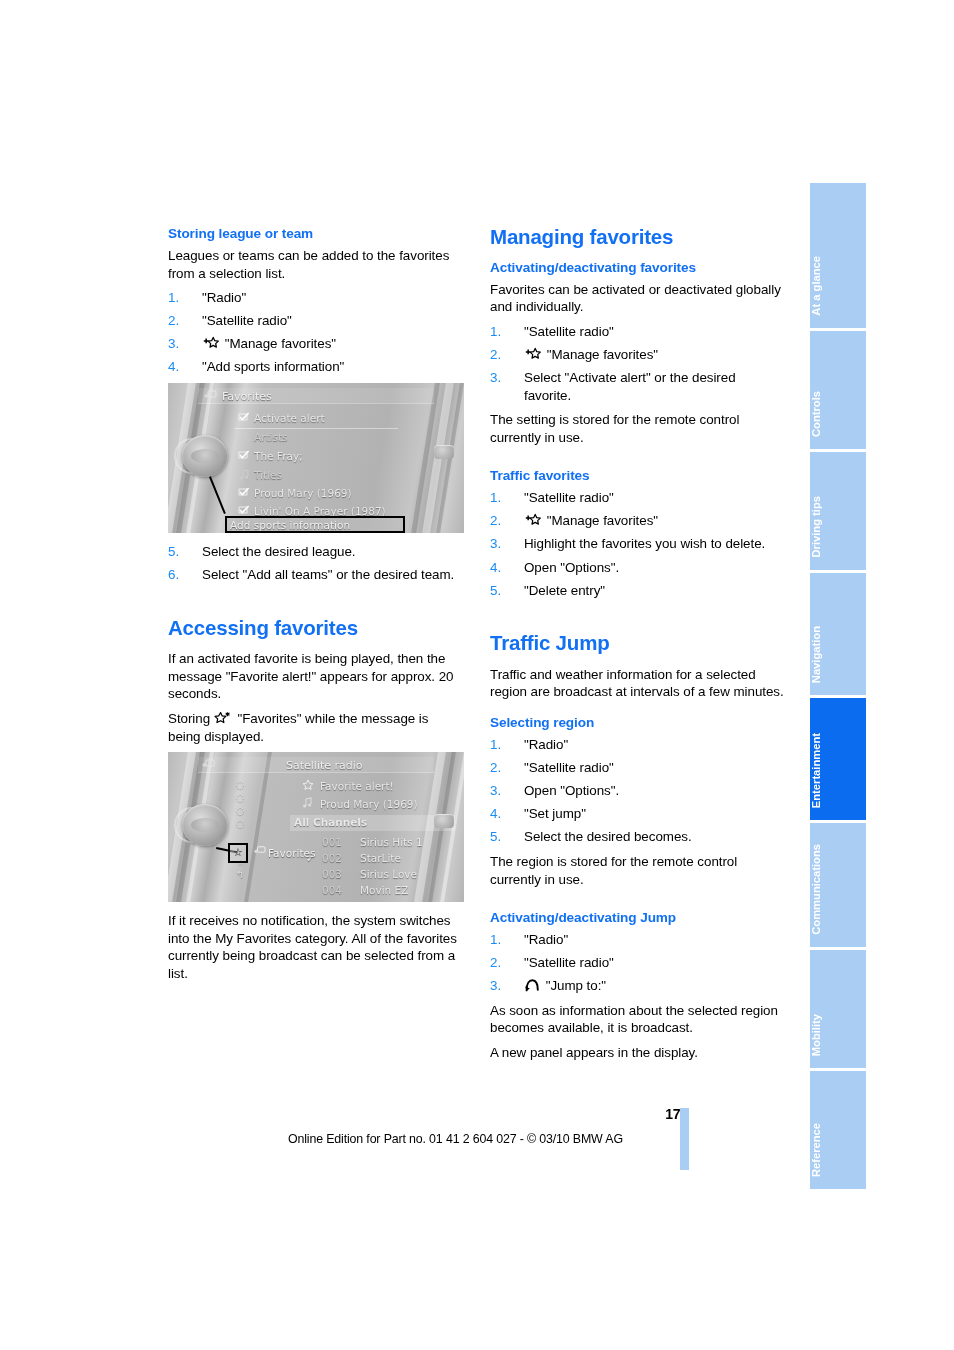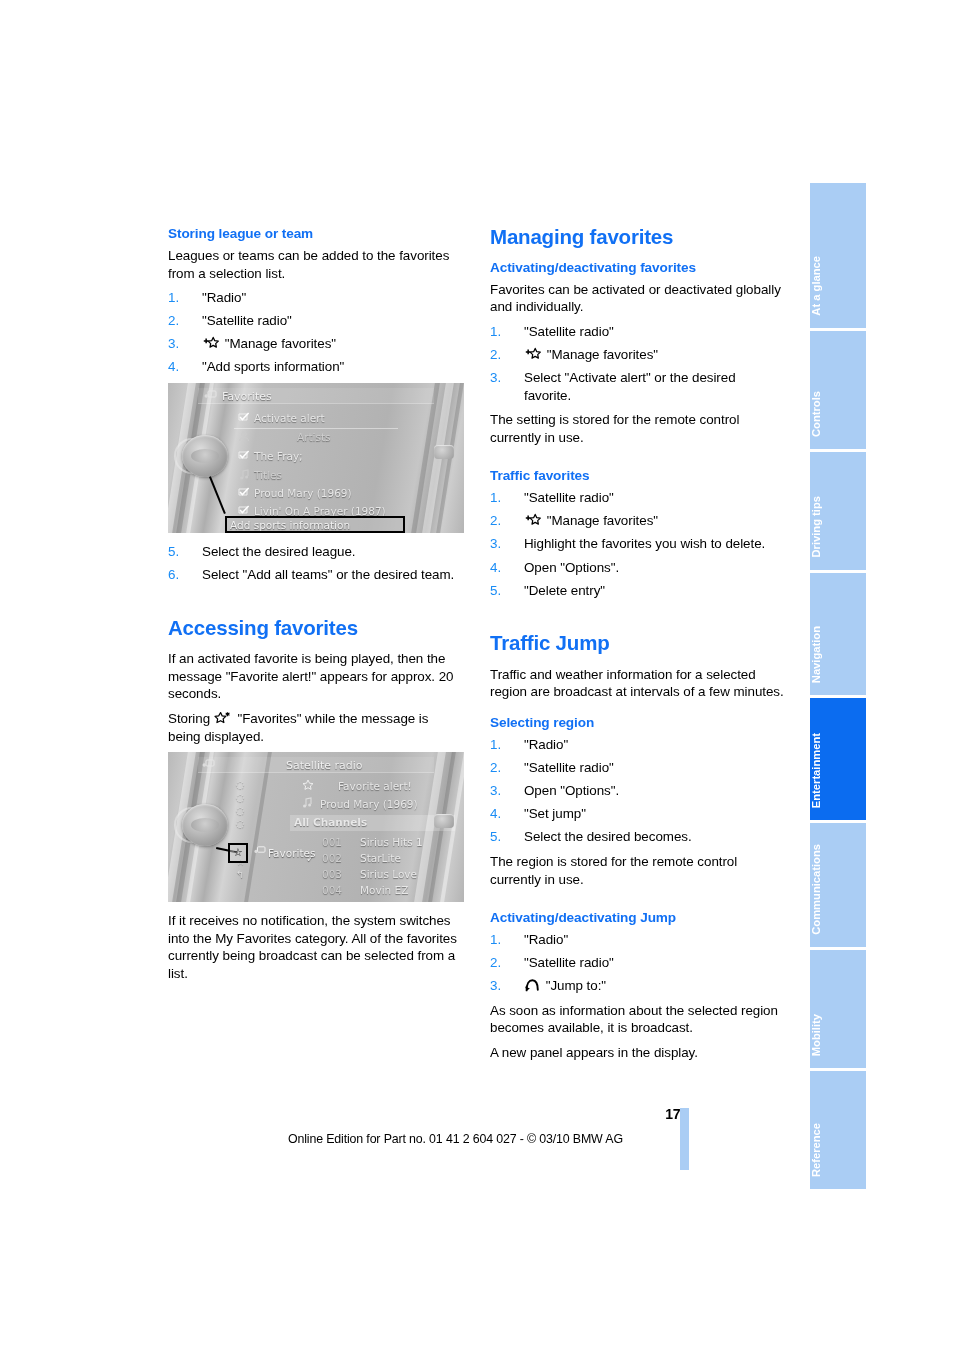--- a/index.html
+++ b/index.html
@@ -328,21 +328,21 @@
         </span>
         <div class="row" style="left:86px;top:29px;">Activate alert</div>
         <div class="sep" style="left:66px;right:66px;top:45px;"></div>
 
         <span class="ic" style="position:absolute;left:70px;top:48px;">
           <svg width="12" height="11" viewBox="0 0 12 11">
               <circle cx="6" cy="3" r="2.2" fill="none" stroke="#ccc" stroke-width="1"></circle>
               <path d="M1.5 10c0-2.4 2-3.6 4.5-3.6S10.5 7.6 10.5 10" fill="none" stroke="#ccc" stroke-width="1"></path>
             </svg>
         </span>
-        <div class="row rowdim" style="left:86px;top:48px;margin-left:43px;">Artists</div>
+        <div class="row rowdim" style="left:86px;top:48px;">Artists</div>
 
         <span class="ic" style="position:absolute;left:70px;top:67px;">
           <svg width="12" height="11" viewBox="0 0 12 11">
               <path d="M1 2h8v6H1z" fill="none" stroke="#eee" stroke-width="1"></path>
               <path d="M2 5l2.4 2.6L10.6.9" fill="none" stroke="#fff" stroke-width="1.5"></path>
             </svg>
         </span>
         <div class="row" style="left:86px;top:67px;">The Fray;</div>
 
         <span class="ic" style="position:absolute;left:71px;top:86px;">
@@ -434,21 +434,21 @@
         <div class="sidecol" style="left:68px;top:103px;">
           <div>☆</div>
           <div>↰</div>
         </div>
 
         <span class="ic" style="position:absolute;left:134px;top:27px;">
           <svg width="12" height="12" viewBox="0 0 12 12">
               <path d="M6 1l1.5 3.2L11 4.6 8.4 7l.65 3.4L6 8.75 2.95 10.4 3.6 7 1 4.6l3.5-.4z" fill="none" stroke="#eee" stroke-width="1"></path>
             </svg>
         </span>
-        <div class="row" style="left:152px;top:28px;margin-left:18px;">Favorite alert!</div>
+        <div class="row" style="left:152px;top:28px;">Favorite alert!</div>
 
         <span class="ic" style="position:absolute;left:134px;top:45px;">
           <svg width="11" height="11" viewBox="0 0 11 11">
               <path d="M4 9V2l5-1v6" fill="none" stroke="#ddd" stroke-width="1.1"></path>
               <circle cx="2.6" cy="9" r="1.6" fill="#ddd"></circle>
               <circle cx="7.6" cy="7.9" r="1.5" fill="#ddd"></circle>
             </svg>
         </span>
         <div class="row" style="left:152px;top:46px;">Proud Mary (1969)</div>
 

